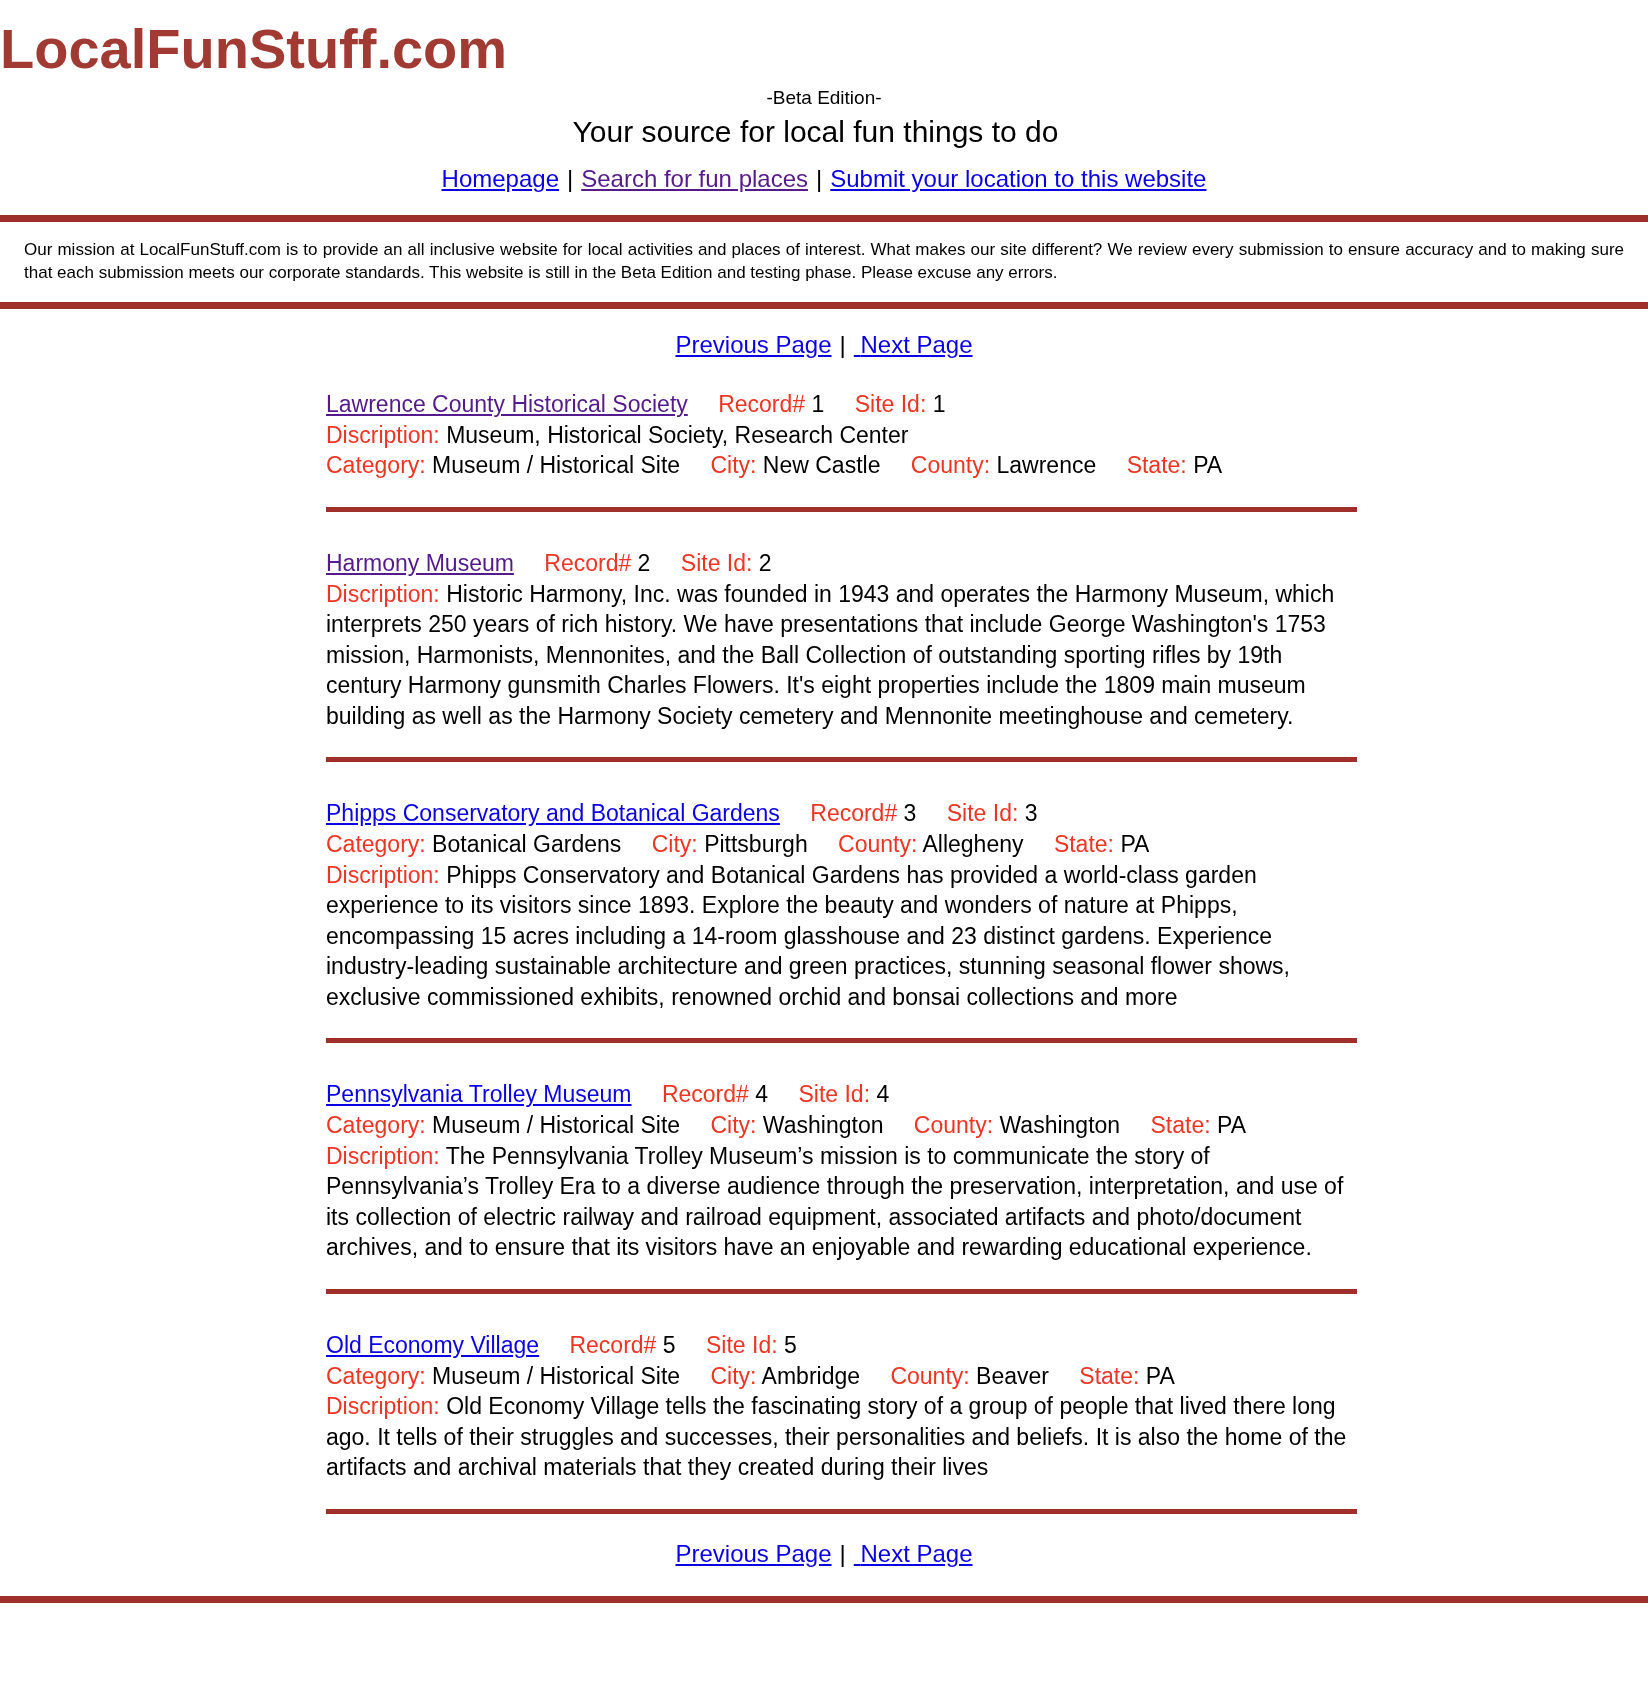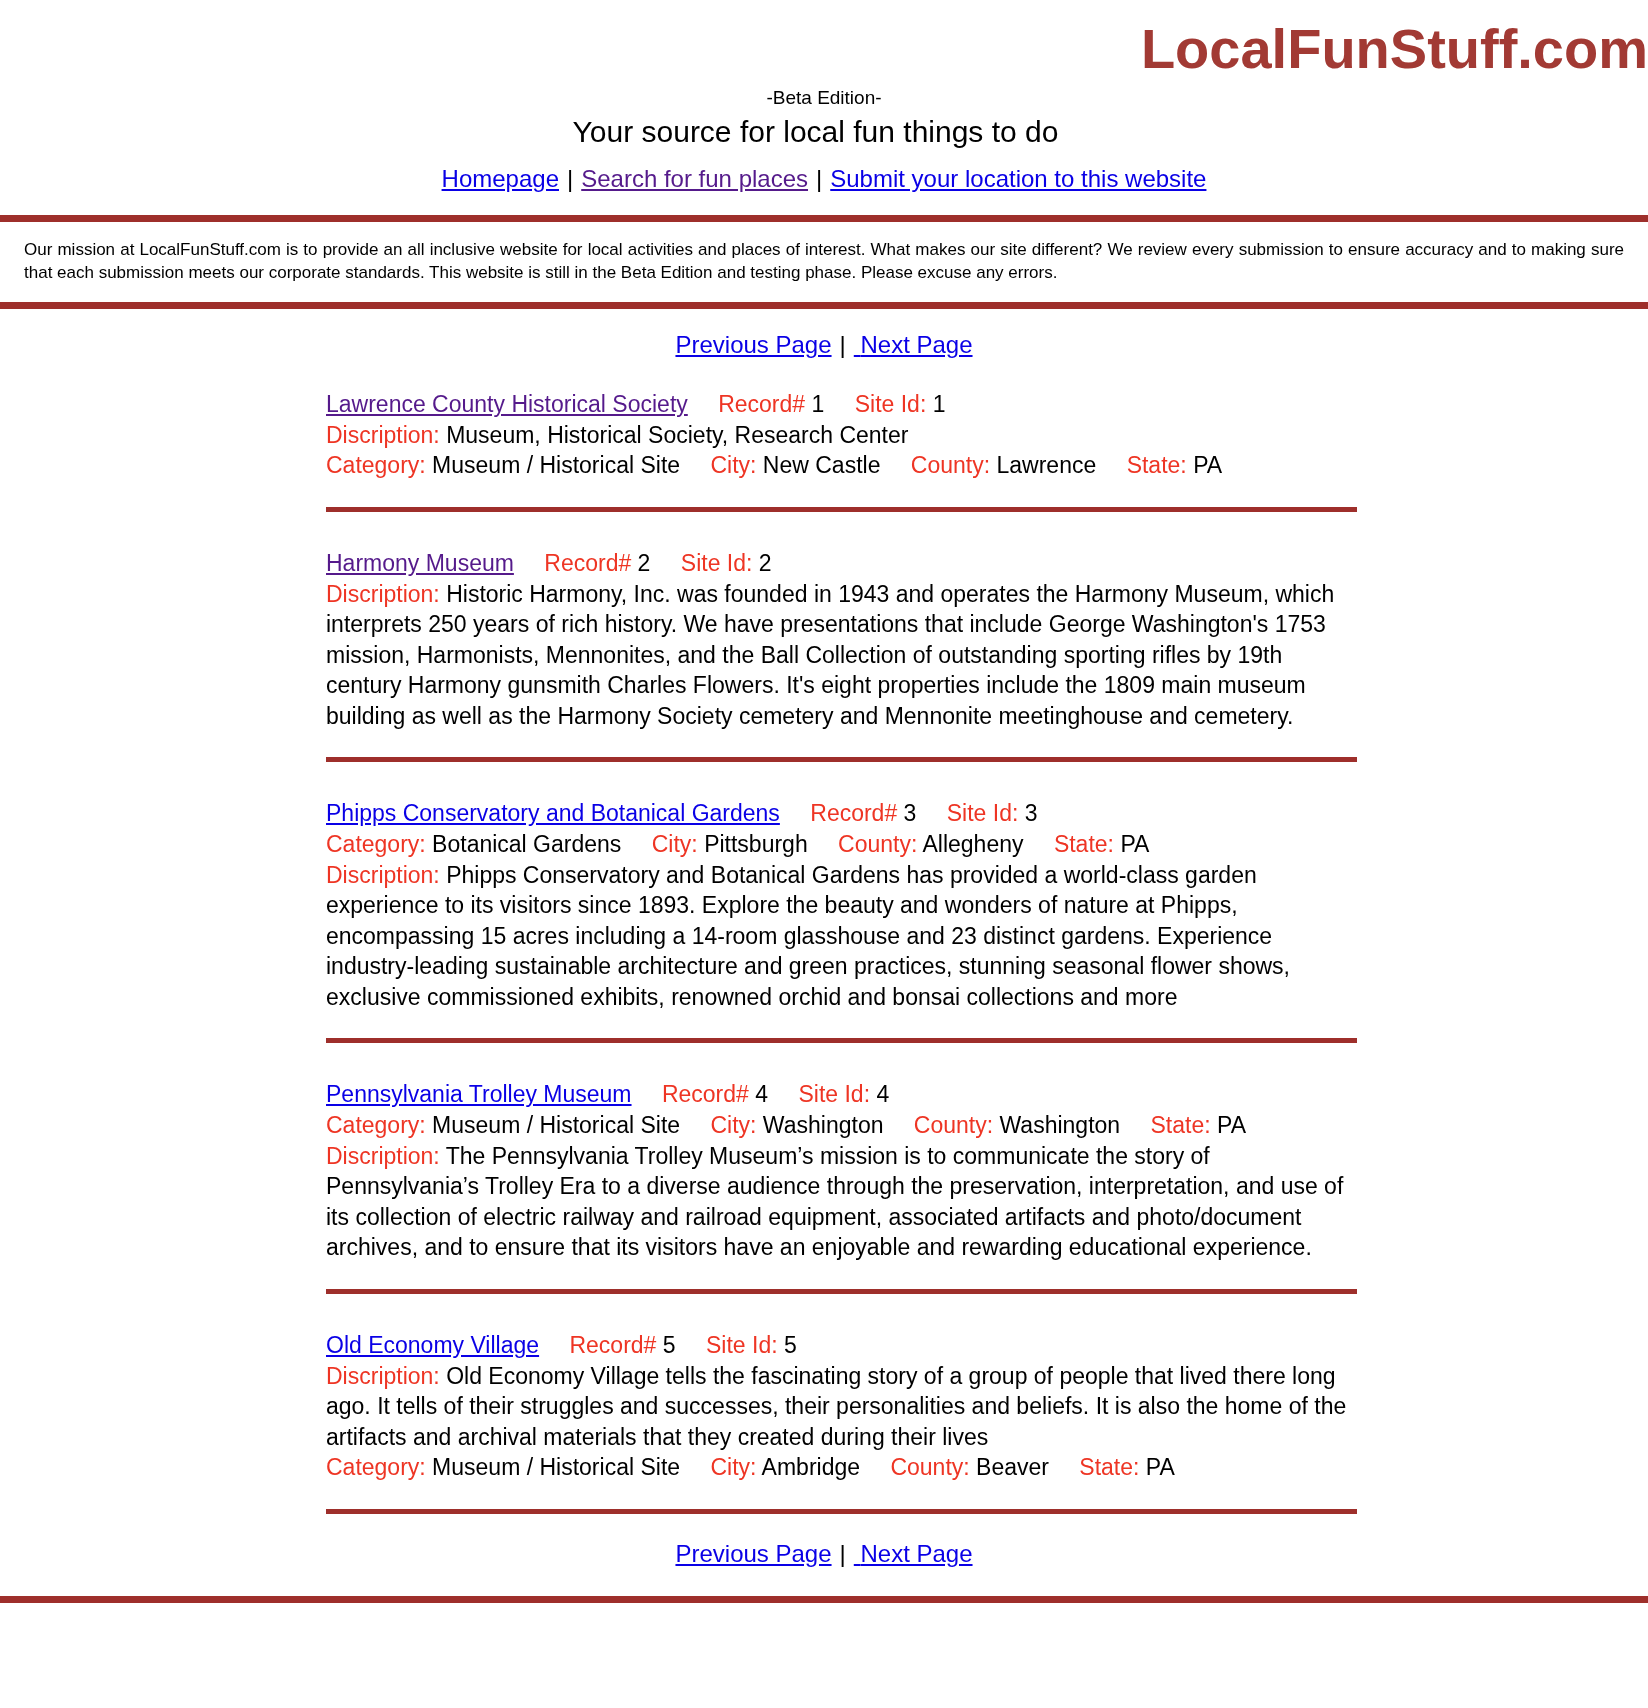--- a/index.html
+++ b/index.html
@@ -17,21 +17,21 @@
     min-height:1708px;
     background:#ffffff;
     color:var(--text-black);
     font-family:"Liberation Sans","DejaVu Sans",sans-serif;
   }
   .site-title{
     font-size:56px;
     font-weight:bold;
     color:var(--brand);
     margin:16px 0 6px 0;
-    text-align:right;
+    text-align:left;
   }
   .beta{font-size:19px;margin:4px 0;text-align:center;}
   .tagline{font-size:30px;margin:6px 17px 16px 0;text-align:center;}
   .topnav{font-size:24px;text-align:center;margin:0 0 22px 0;}
   a{color:var(--link-blue);text-decoration:underline;cursor:pointer;}
   a.visited{color:var(--link-visited);}
   .pipe{color:var(--text-black);margin:0 8px;}
   .page-rule{
     border:none;
     border-top:7px solid var(--rule);
@@ -182,32 +182,32 @@
 
   <section class="record">
     <div class="record-line">
       <a>Old Economy Village</a>
       <span class="lbl sp">Record#</span>
       <span>5</span>
       <span class="lbl sp">Site Id:</span>
       <span>5</span>
     </div>
     <div class="record-line">
+      <span class="lbl">Category:</span>
+      <span>Museum / Historical Site</span>
+      <span class="lbl sp">City:</span>
+      <span>Ambridge</span>
+      <span class="lbl sp">County:</span>
+      <span>Beaver</span>
+      <span class="lbl sp">State:</span>
+      <span>PA</span>
+    </div>
+    <div class="record-line">
       <span class="lbl">Discription:</span>
       <span>Old Economy Village tells the fascinating story of a group of people that lived there long ago. It tells of their struggles and successes, their personalities and beliefs. It is also the home of the artifacts and archival materials that they created during their lives</span>
-    </div>
-    <div class="record-line">
-      <span class="lbl">Category:</span>
-      <span>Museum / Historical Site</span>
-      <span class="lbl sp">City:</span>
-      <span>Ambridge</span>
-      <span class="lbl sp">County:</span>
-      <span>Beaver</span>
-      <span class="lbl sp">State:</span>
-      <span>PA</span>
     </div>
     <hr class="record-sep">
   </section>
 </main>
 
 <div class="pagination bottom-pagination">
   <a><span>Previous Page</span></a><span class="pipe">|</span><a>&nbsp;<span>Next Page</span></a>
 </div>
 
 <hr class="page-rule">

